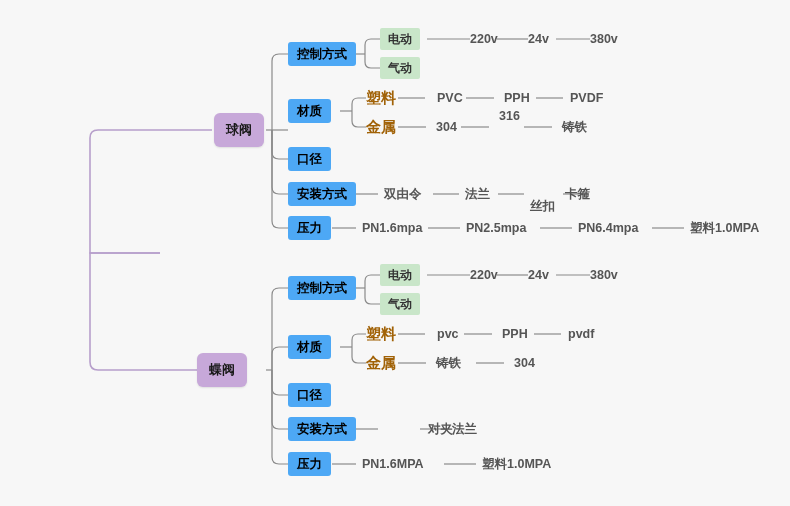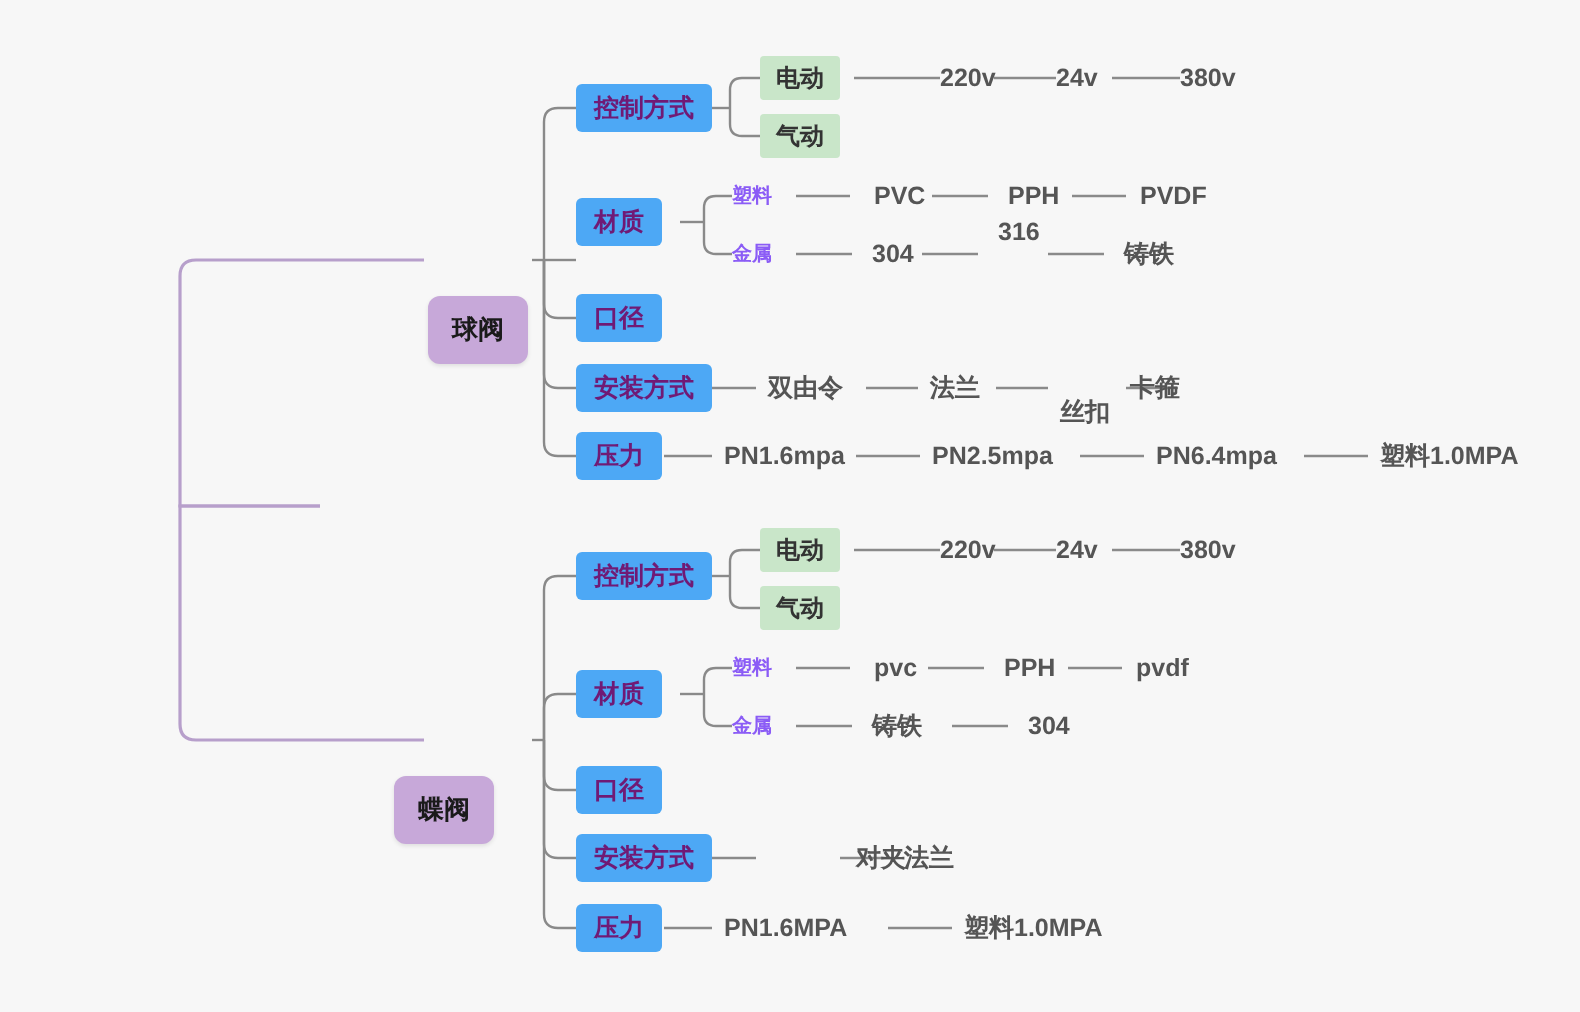--- a/index.html
+++ b/index.html
@@ -36,26 +36,25 @@
   
   .node.valve{
     background:#c7a8d9;
     color:#1a1a1a;
     font-size:13px;
     font-weight:bold;
     border-radius:6px;
     padding:17px 12px;
     height:30px;
     box-shadow:0 1px 2px rgba(0,0,0,0.10);
-    margin-top:35px;
   }
   
   .node.attr{
     background:#4da8f5;
-    color:#701a75;
+    color:#000000;
     font-size:12.5px;
     font-weight:bold;
     border-radius:3px;
     padding:0 9px;
     height:24px;
   }
   
   .node.drive{
     background:#c9e6c9;
     color:#333333;
@@ -68,22 +67,22 @@
   
   .node.leaf{
     color:#555555;
     font-size:12.5px;
     font-weight:bold;
     background:transparent;
     height:18px;
     padding:0;
   }
   .node.sublabel{
-    color:#8b5cf6;
-    font-size:10px;
+    color:#a16207;
+    font-size:15px;
     font-weight:bold;
     background:transparent;
     height:18px;
     padding:0;
   }
 </style>
 </head>
 <body>
 
 <div id="canvas">

